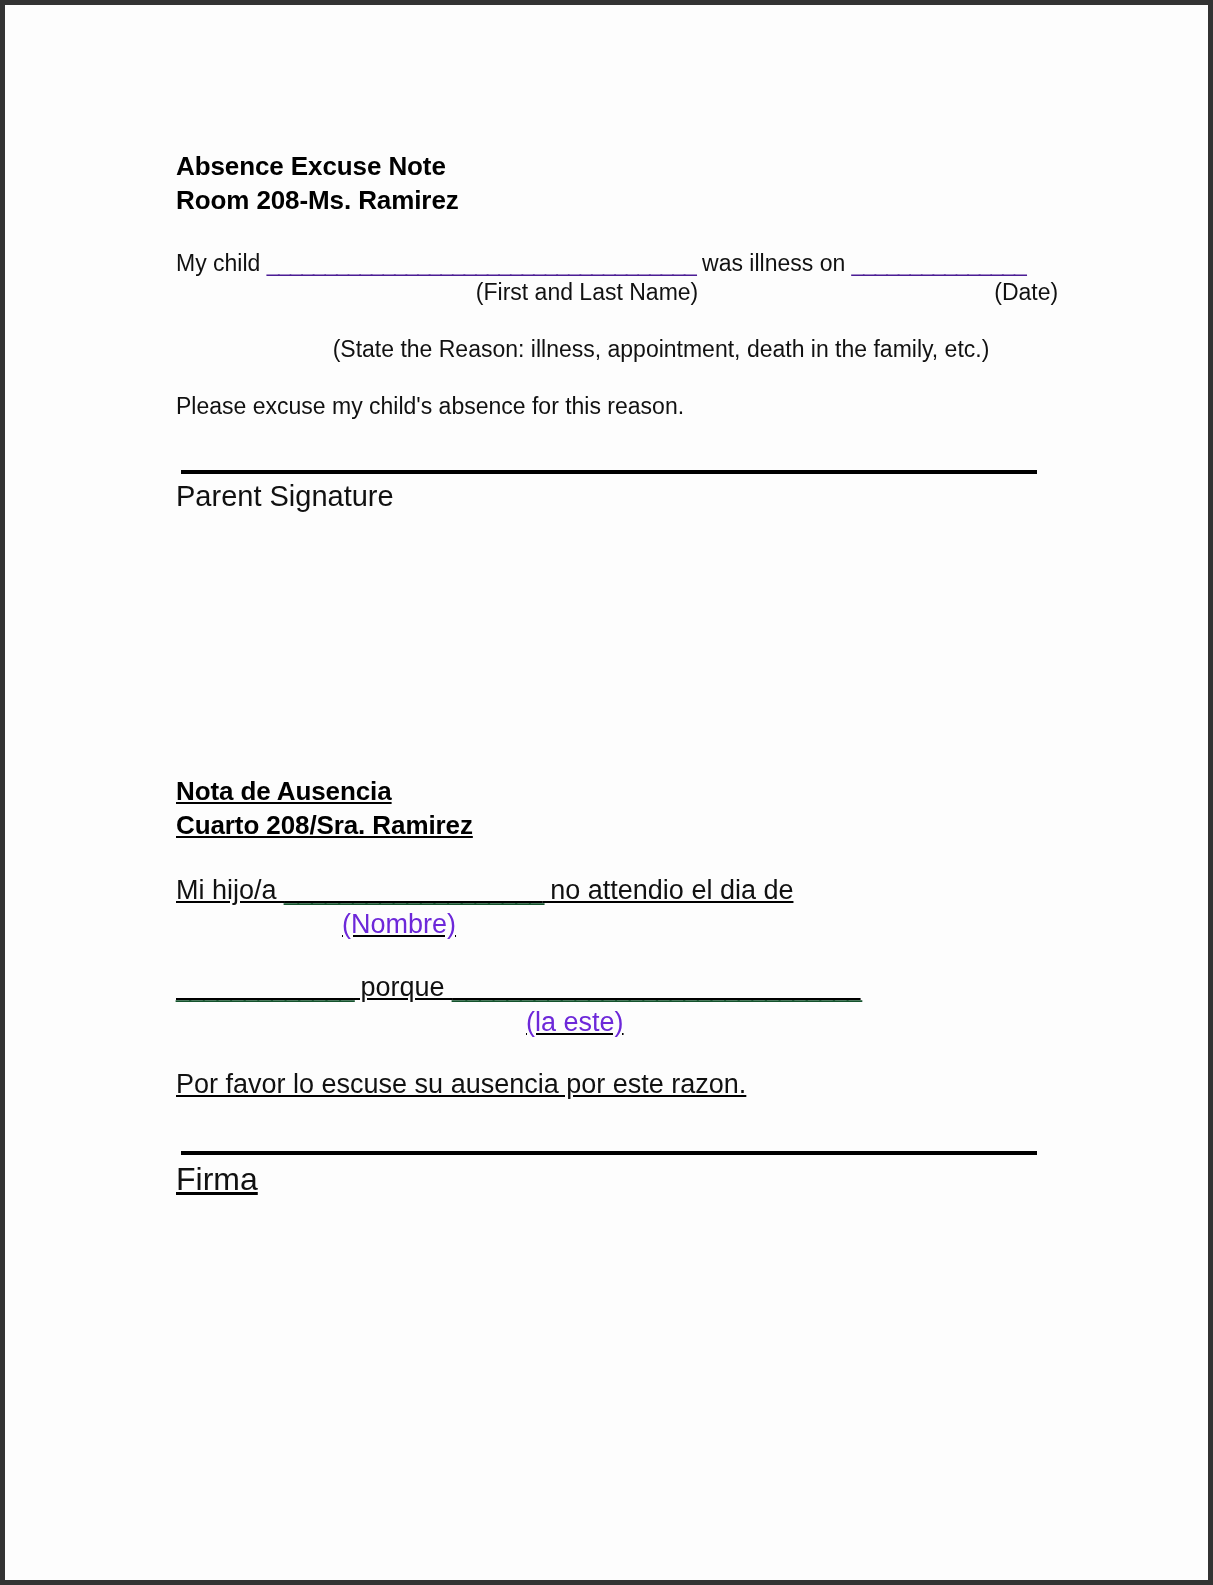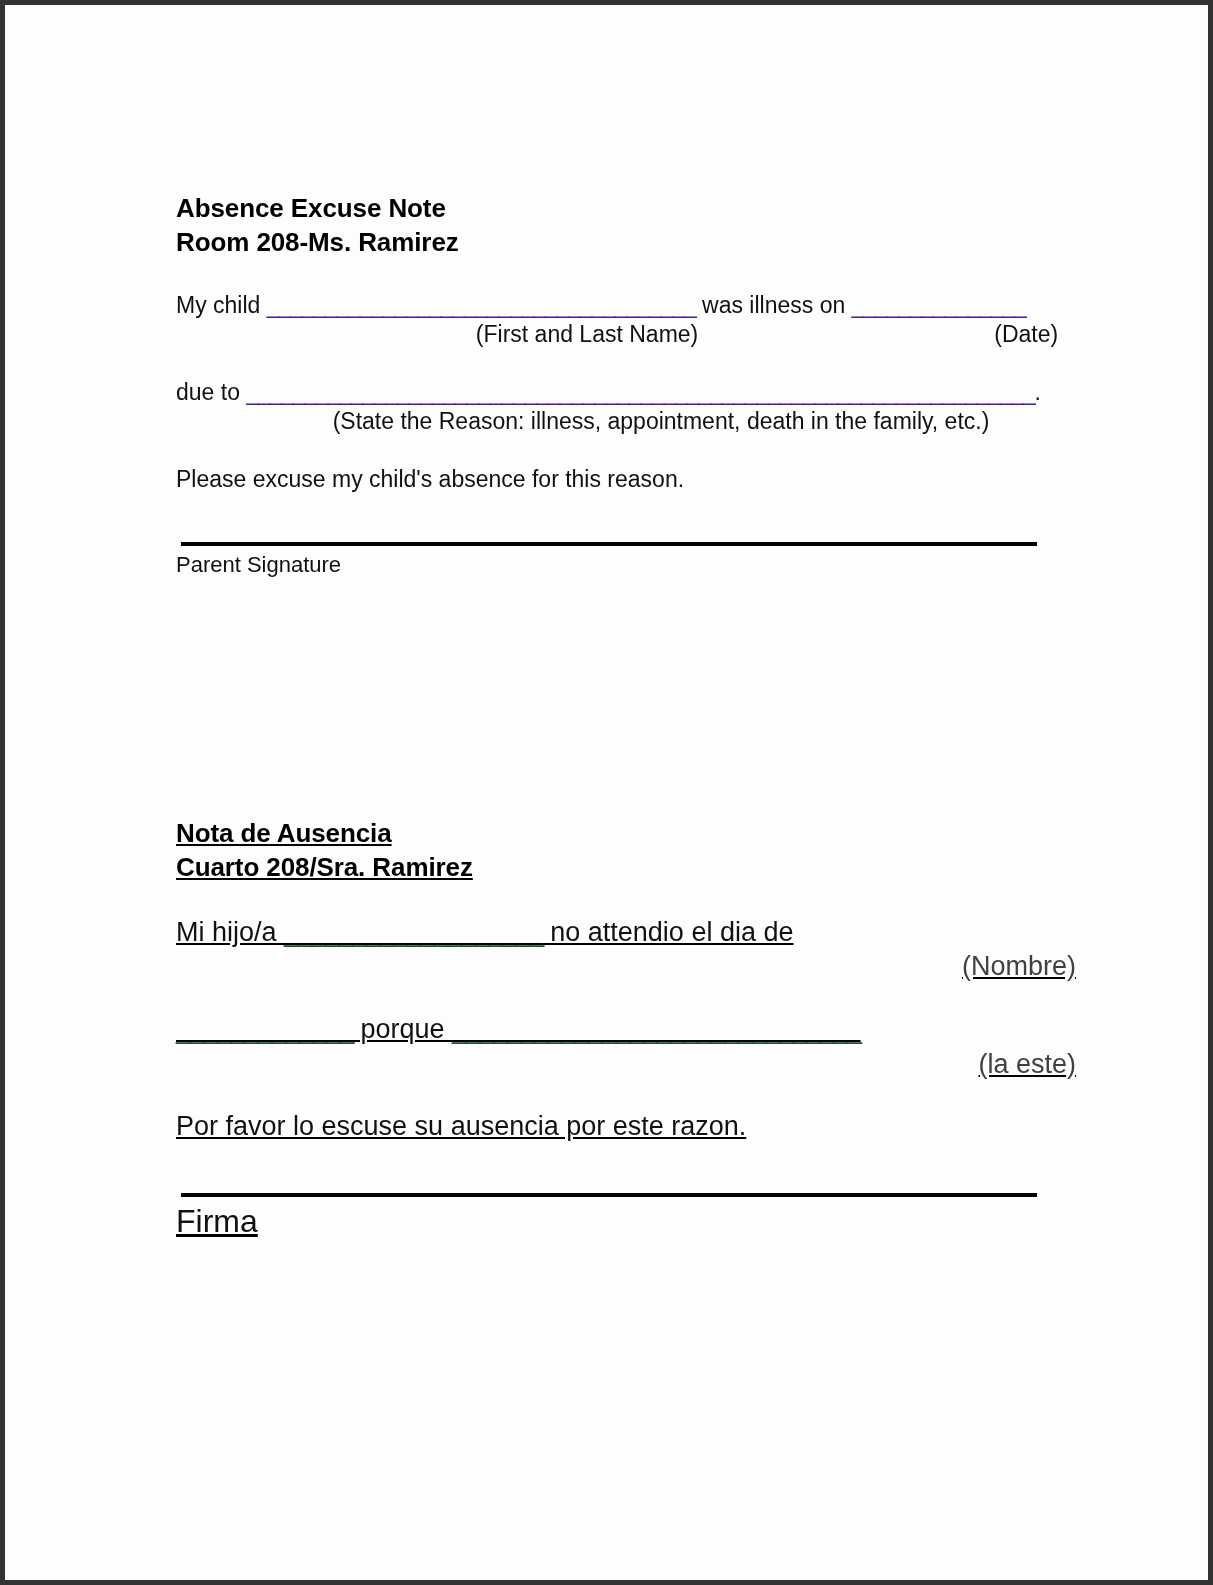--- a/index.html
+++ b/index.html
@@ -26,21 +26,20 @@
     width: 900px;
   }
 
   
   .heading-block {
     font-weight: bold;
     font-size: 26px;
     line-height: 1.30;
     letter-spacing: -0.1px;
     color: #000000;
-    margin-top: 42px;
   }
   .heading-line { white-space: pre; }
 
   
   .body-line {
     font-size: 23px;
     line-height: 1.32;
     color: #111111;
     white-space: pre;
   }
@@ -64,35 +63,34 @@
   
   .caption {
     font-size: 23px;
     color: #111111;
     white-space: pre;
     line-height: 1.25;
     text-align: center;
   }
   .caption-es {
     font-size: 27px;
-    color: #404040;
+    color: #6d28d9;
     white-space: pre;
     line-height: 1.25;
-    text-align: right;
   }
 
   
   .sig-rule {
     height: 4px;
     background: #000000;
     width: 856px;
     margin-left: 5px;
   }
   .sig-label {
-    font-size: 22px;
+    font-size: 29px;
     color: #111111;
     margin-top: 6px;
     white-space: pre;
   }
   .sig-label-es {
     font-size: 32px;
     color: #111111;
     margin-top: 6px;
     white-space: pre;
   }
@@ -119,21 +117,20 @@
       </div>
 
       <div class="gap-after-heading"></div>
 
       <div class="body-line"><span>My child </span><span class="blank">_____________________________________</span><span> was illness on </span><span class="blank">_______________</span></div>
 
       <div class="caption" style="padding-left:146px; width:890px;"><span>(First and Last Name)</span><span style="display:inline-block; width:296px;"></span><span>(Date)</span></div>
 
       <div class="gap-para"></div>
 
-      <div class="body-line"><span>due to </span><span class="blank">____________________________________________________________________</span><span>.</span></div>
 
       <div class="caption" style="padding-left:70px;">(State the Reason: illness, appointment, death in the family, etc.)</div>
 
       <div class="gap-para"></div>
 
       <div class="body-line">Please excuse my child's absence for this reason.</div>
 
       <div class="gap-sig"></div>
 
       <div class="sig-rule"></div>

